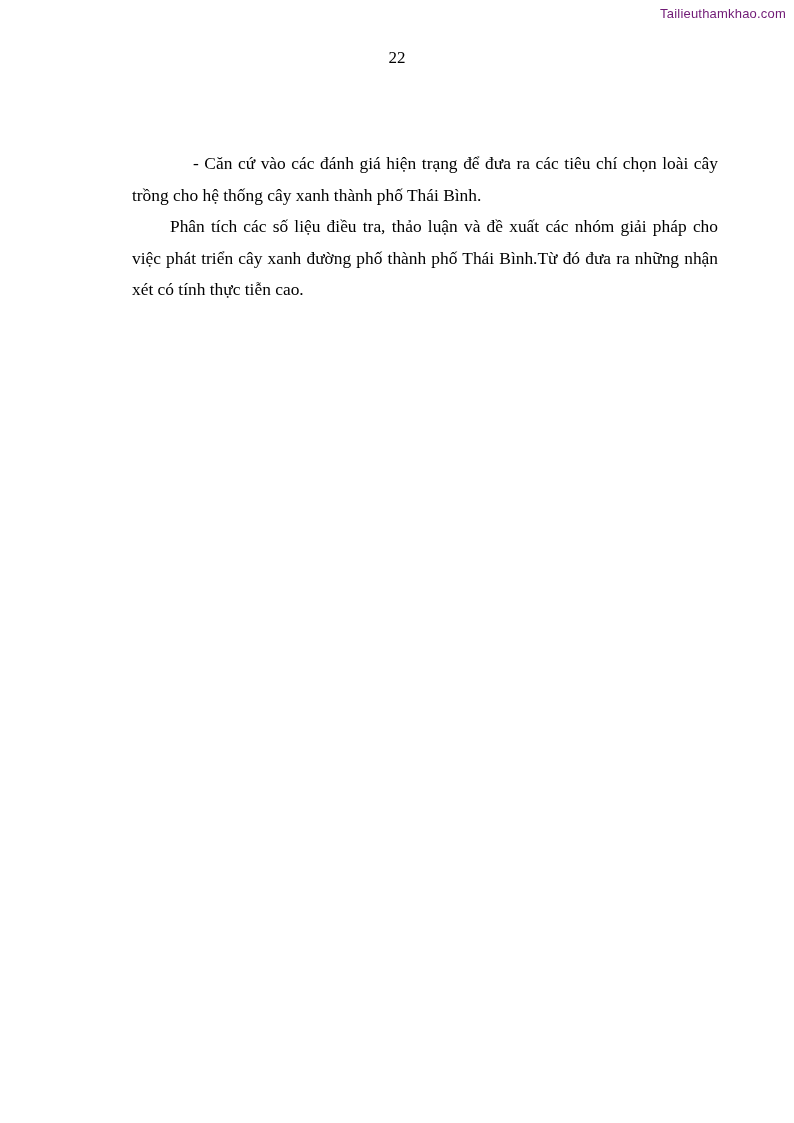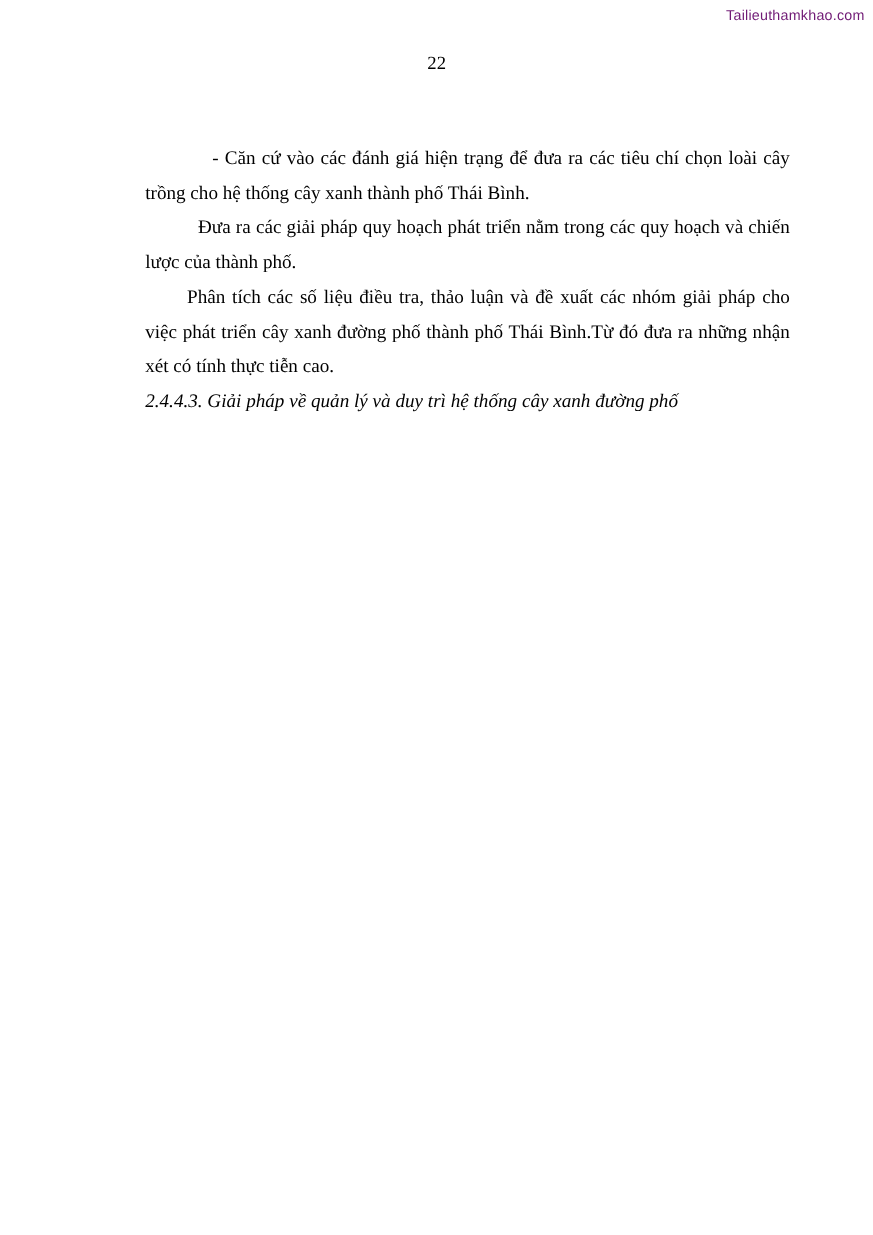--- a/index.html
+++ b/index.html
@@ -27,21 +27,21 @@
     .page-number {
       position: absolute;
       top: 48px;
       left: 0;
       width: 794px;
       text-align: center;
       font-size: 17px;
     }
     .content {
       position: absolute;
-      top: 128px;
+      top: 148px;
       left: 132px;
       width: 586px;
       font-size: 17.4px;
       line-height: 31.5px;
     }
     .content p {
       margin: 0;
       text-align: justify;
     }
     .indent-1 { text-indent: 61px; }
@@ -60,16 +60,14 @@
   </style>
 </head>
 <body>
 
 <div class="watermark">Tailieuthamkhao.com</div>
 
 <div class="page-number">22</div>
 
 <div class="content">
   <p class="indent-1">- Căn cứ vào các đánh giá hiện trạng để đưa ra các tiêu chí chọn loài cây trồng cho hệ thống cây xanh thành phố Thái Bình.</p>
-  <p class="indent-2">Đưa ra các giải pháp quy hoạch phát triển nằm trong các quy hoạch và chiến lược của thành phố.</p>
   <p class="indent-3">Phân tích các số liệu điều tra, thảo luận và đề xuất các nhóm giải pháp cho việc phát triển cây xanh đường phố thành phố Thái Bình.Từ đó đưa ra những nhận xét có tính thực tiễn cao.</p>
-  <p class="heading-italic">2.4.4.3. Giải pháp về quản lý và duy trì hệ thống cây xanh đường phố</p>
 </div>
 
 </body></html>

